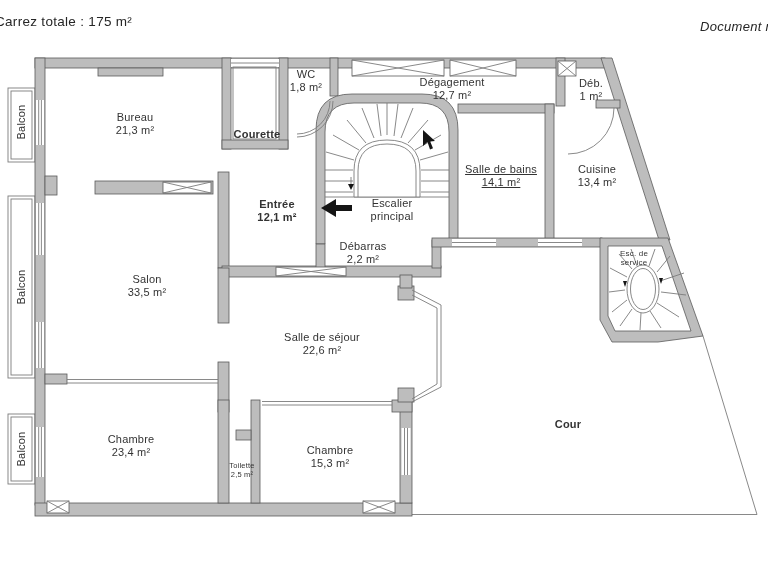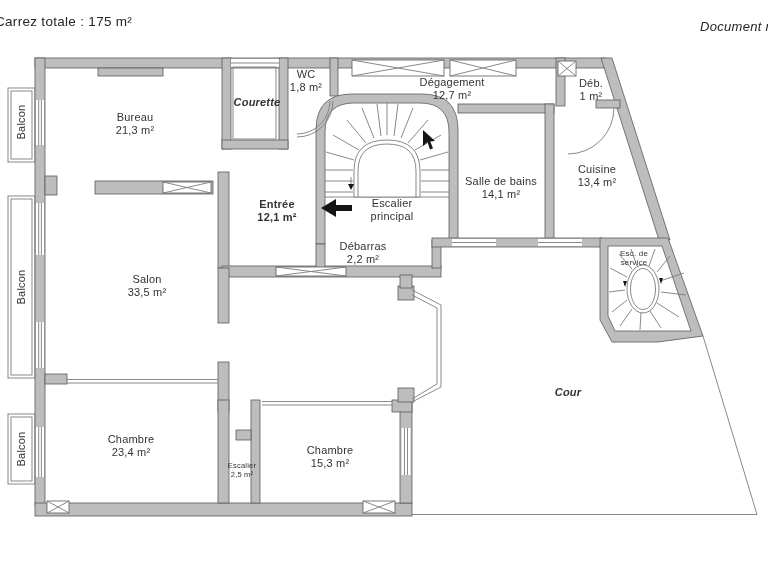--- a/index.html
+++ b/index.html
@@ -15,21 +15,21 @@
   .wh {fill:#fff;stroke:var(--wall_stroke,#5a5a5a);stroke-width:.8;}
   .tl {fill:none;stroke:var(--thin_line,#7c7c7c);stroke-width:.9;}
   .tf {fill:#fff;stroke:var(--thin_line,#7c7c7c);stroke-width:.9;}
   .blk{fill:#151515;stroke:none;}
   
   .lbl{position:absolute;transform:translateX(-50%);text-align:center;
        color:var(--text,#333);font-size:11px;line-height:13px;letter-spacing:.2px;
        white-space:nowrap;}
   .lbl span{display:block;}
   .wrap{white-space:normal;}
-  .boldit{font-style:italic;font-weight:700;}
+  .boldit{font-weight:700;margin-top:32px;}
   .sm{font-size:8px;line-height:9px;transform:none;text-align:center;}
   .xs{font-size:7.5px;line-height:9px;}
   .rot{transform:translate(-50%,-50%) rotate(-90deg);}
   .hdr{position:absolute;white-space:nowrap;color:#262626;font-size:13.5px;letter-spacing:.3px;}
   .hdr.it{font-style:italic;font-size:13px;}
 </style>
 </head>
 <body>
 
 <div class="canvas">
@@ -227,21 +227,21 @@
       <span>1,8 m²</span>
   </div>
   <div class="lbl" style="left:452px;top:76px;">
     <span>Dégagement</span>
       <span>12,7 m²</span>
   </div>
   <div class="lbl" style="left:591px;top:77px;">
     <span>Déb.</span>
       <span>1 m²</span>
   </div>
-  <div class="lbl" style="left:501px;top:175px;">
+  <div class="lbl" style="left:501px;top:163px;text-decoration:underline;">
     <span>Salle de bains</span>
       <span>14,1 m²</span>
   </div>
   <div class="lbl" style="left:597px;top:163px;">
     <span>Cuisine</span>
       <span>13,4 m²</span>
   </div>
   <div class="lbl" style="left:277px;top:198px;font-weight:bold;">
     <span>Entrée</span>
       <span>12,1 m²</span>
@@ -250,32 +250,36 @@
     <span style="display:inline">Escalier principal</span>
   </div>
   <div class="lbl" style="left:363px;top:240px;">
     <span>Débarras</span>
       <span>2,2 m²</span>
   </div>
   <div class="lbl" style="left:135px;top:273px;margin-left:12px;">
     <span>Salon</span>
       <span>33,5 m²</span>
   </div>
+  <div class="lbl" style="left:322px;top:331px;">
+    <span>Salle de séjour</span>
+      <span>22,6 m²</span>
+  </div>
   <div class="lbl sm wrap" style="left:612px;top:249px;width:44px;">
     <span style="display:inline">Esc. de service</span>
   </div>
   <div class="lbl boldit" style="left:568px;top:386px;">
     <span>Cour</span>
   </div>
   <div class="lbl" style="left:131px;top:433px;">
     <span>Chambre</span>
       <span>23,4 m²</span>
   </div>
   <div class="lbl xs wrap" style="left:242px;top:461px;width:32px;">
-    <span>Escalier</span>
+    <span>Toilette</span>
       <span>2,5 m²</span>
   </div>
   <div class="lbl" style="left:330px;top:444px;">
     <span>Chambre</span>
       <span>15,3 m²</span>
   </div>
 
 </div>
 
 </body></html>

